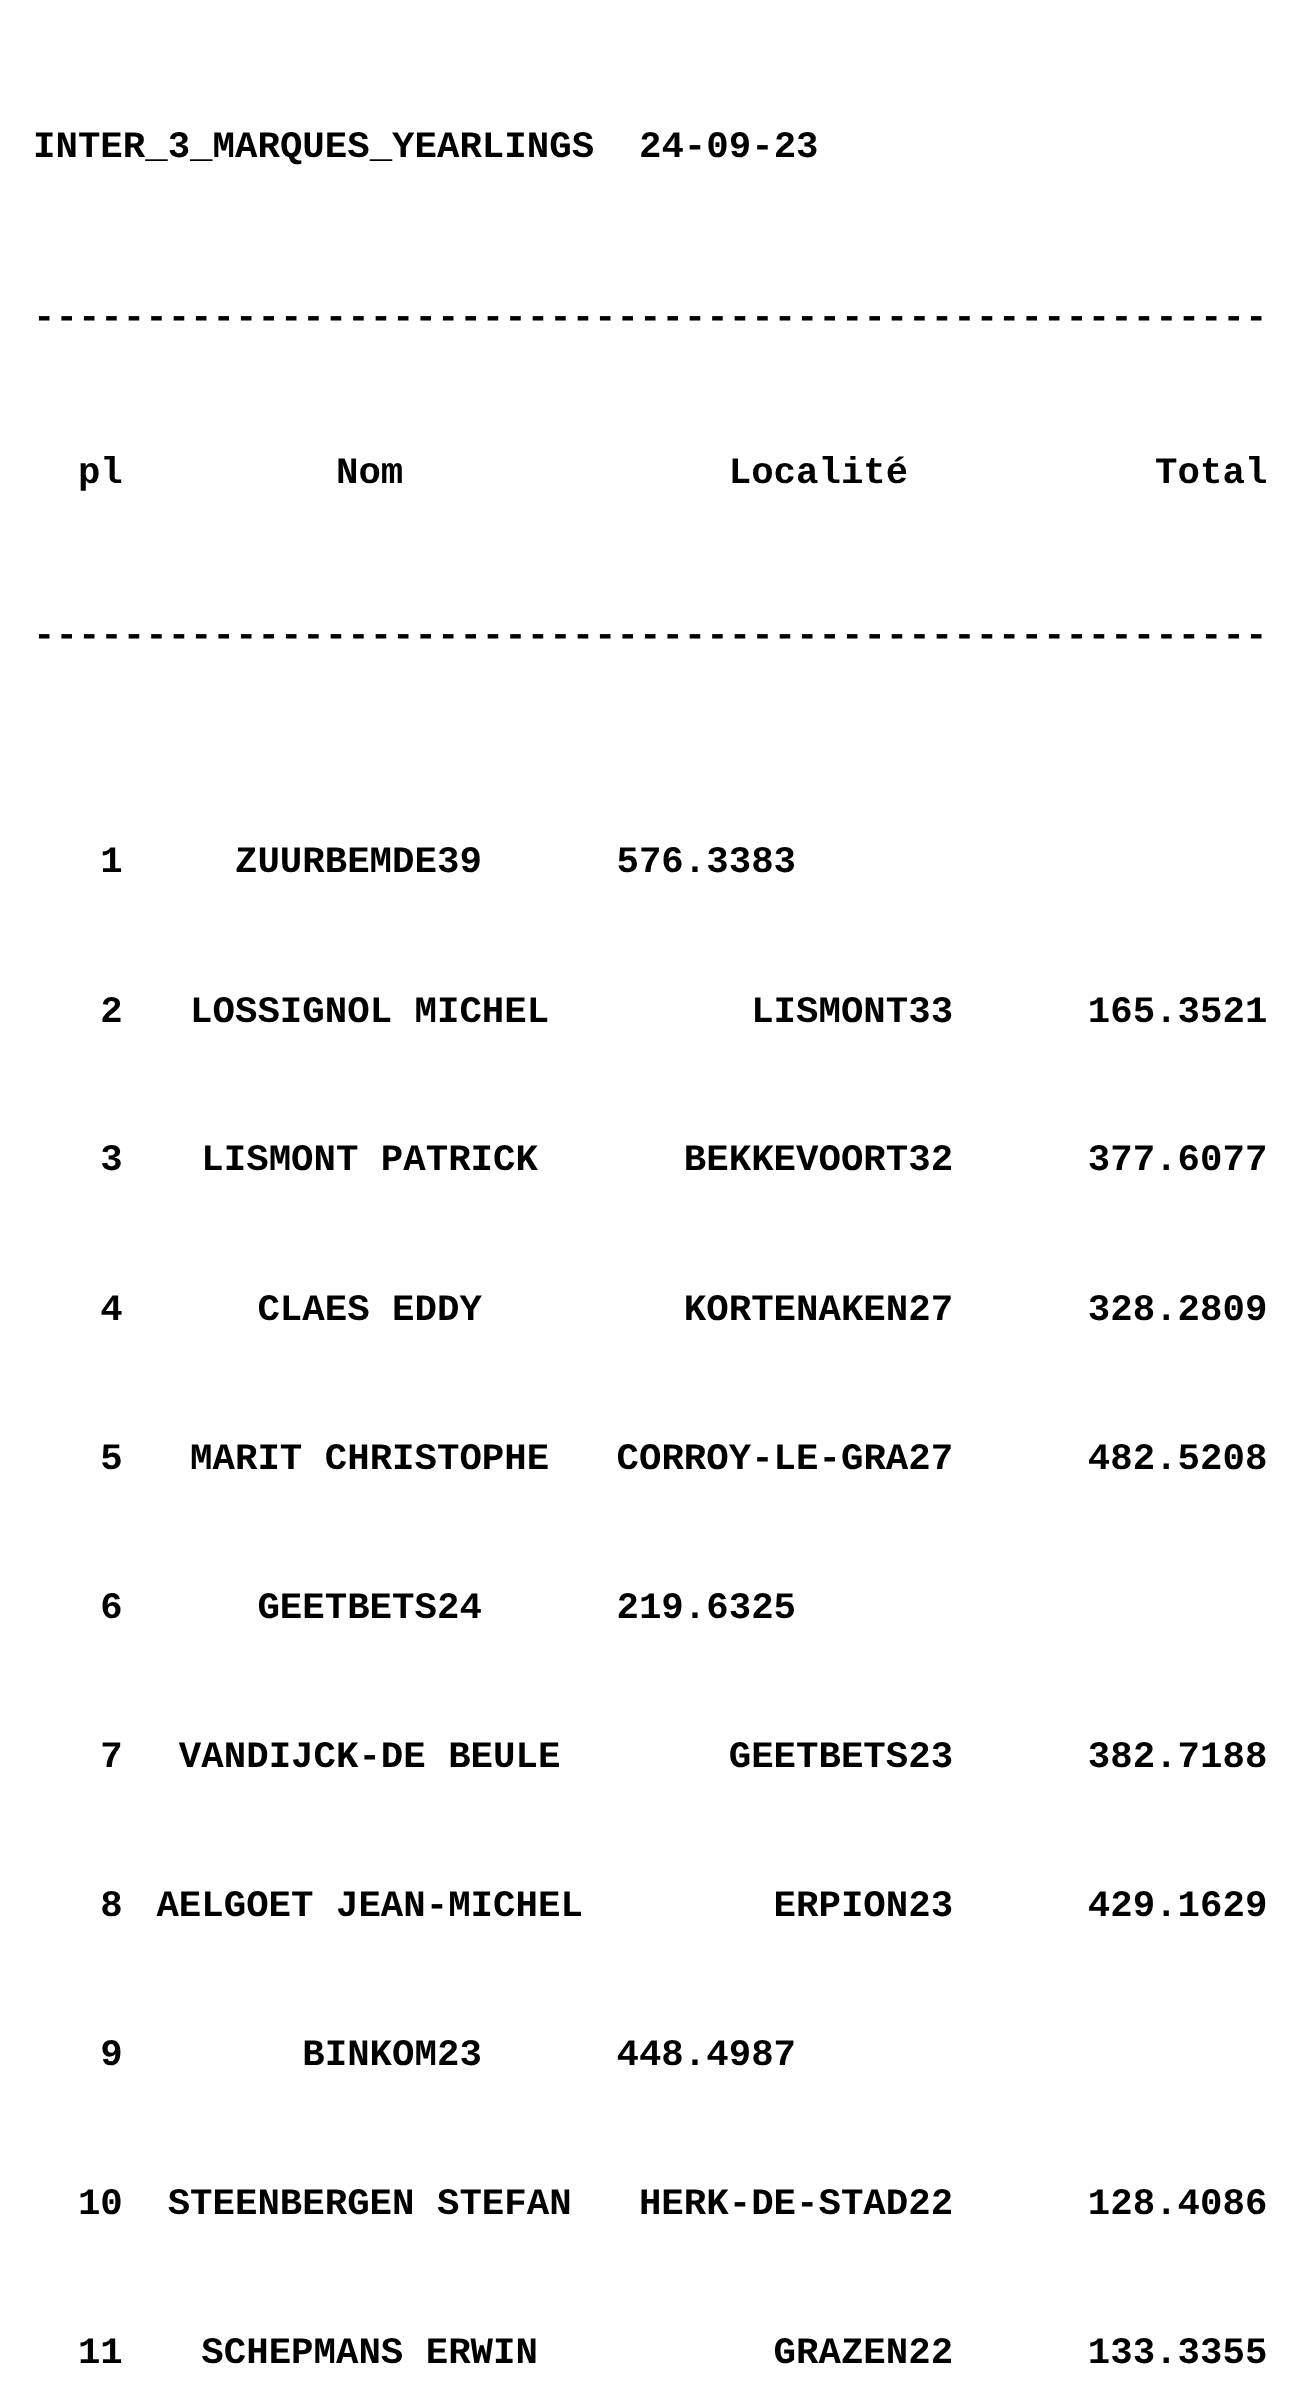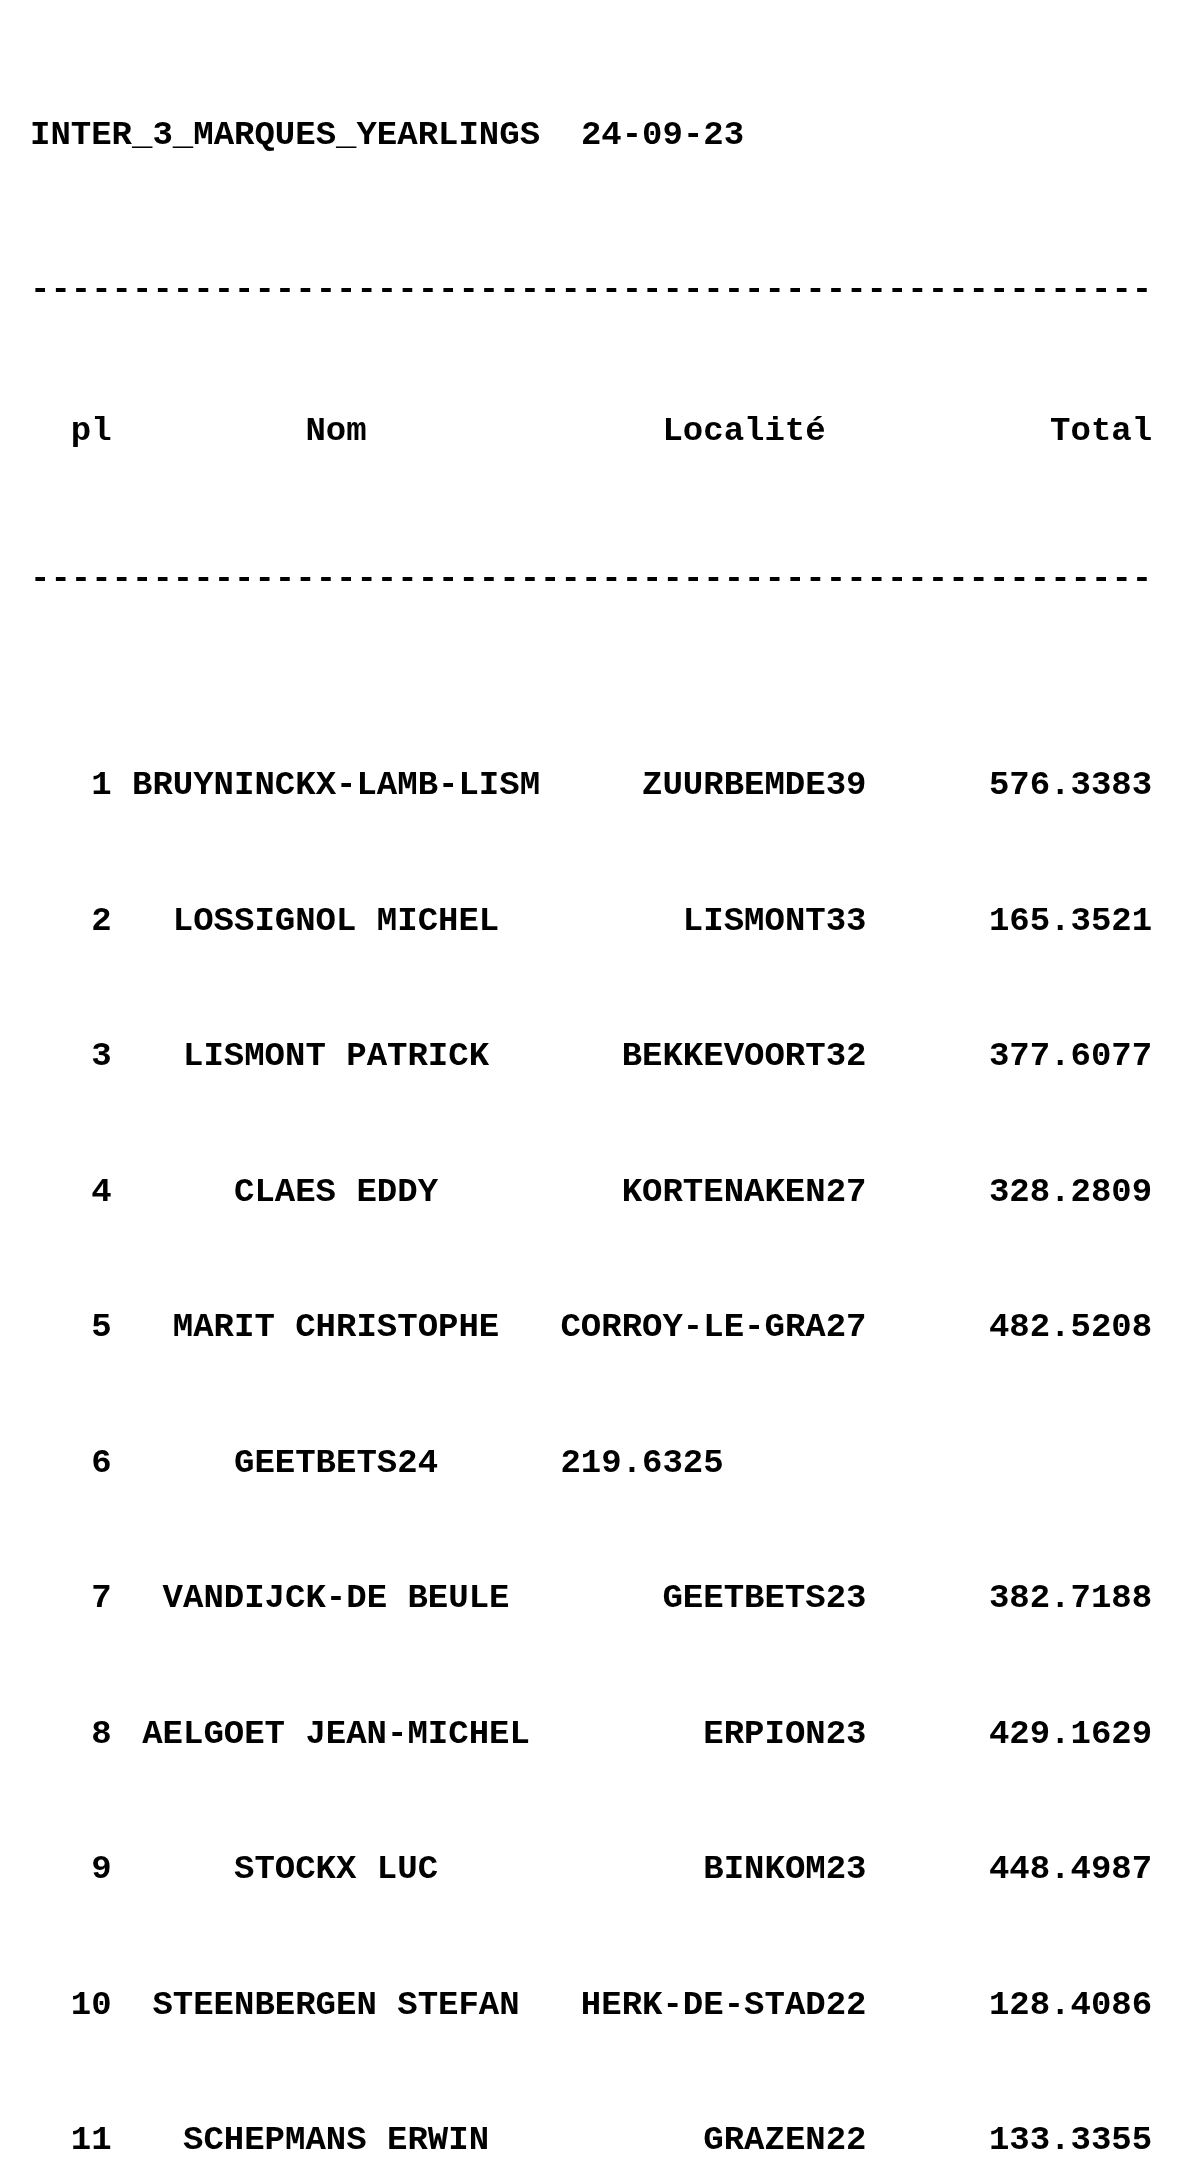--- a/index.html
+++ b/index.html
@@ -72,21 +72,20 @@
     <span class="c-loc">Localité</span>
     <span class="c-cnt"></span>
     <span class="c-tot">Total</span>
   </div>
 
   <div class="line separator-line second">-------------------------------------------------------</div>
 
   <div class="rows">
   <div class="line">
     <span class="c-pl">1</span>
-    <span class="c-nom">BRUYNINCKX-LAMB-LISM</span>
     <span class="c-loc">ZUURBEMDE</span>
     <span class="c-cnt">39</span>
     <span class="c-tot">576.3383</span>
   </div>
 
   <div class="line">
     <span class="c-pl">2</span>
     <span class="c-nom">LOSSIGNOL MICHEL</span>
     <span class="c-loc">LISMONT</span>
     <span class="c-cnt">33</span>
@@ -135,21 +134,20 @@
   <div class="line">
     <span class="c-pl">8</span>
     <span class="c-nom">AELGOET JEAN-MICHEL</span>
     <span class="c-loc">ERPION</span>
     <span class="c-cnt">23</span>
     <span class="c-tot">429.1629</span>
   </div>
 
   <div class="line">
     <span class="c-pl">9</span>
-    <span class="c-nom">STOCKX LUC</span>
     <span class="c-loc">BINKOM</span>
     <span class="c-cnt">23</span>
     <span class="c-tot">448.4987</span>
   </div>
 
   <div class="line">
     <span class="c-pl">10</span>
     <span class="c-nom">STEENBERGEN STEFAN</span>
     <span class="c-loc">HERK-DE-STAD</span>
     <span class="c-cnt">22</span>

